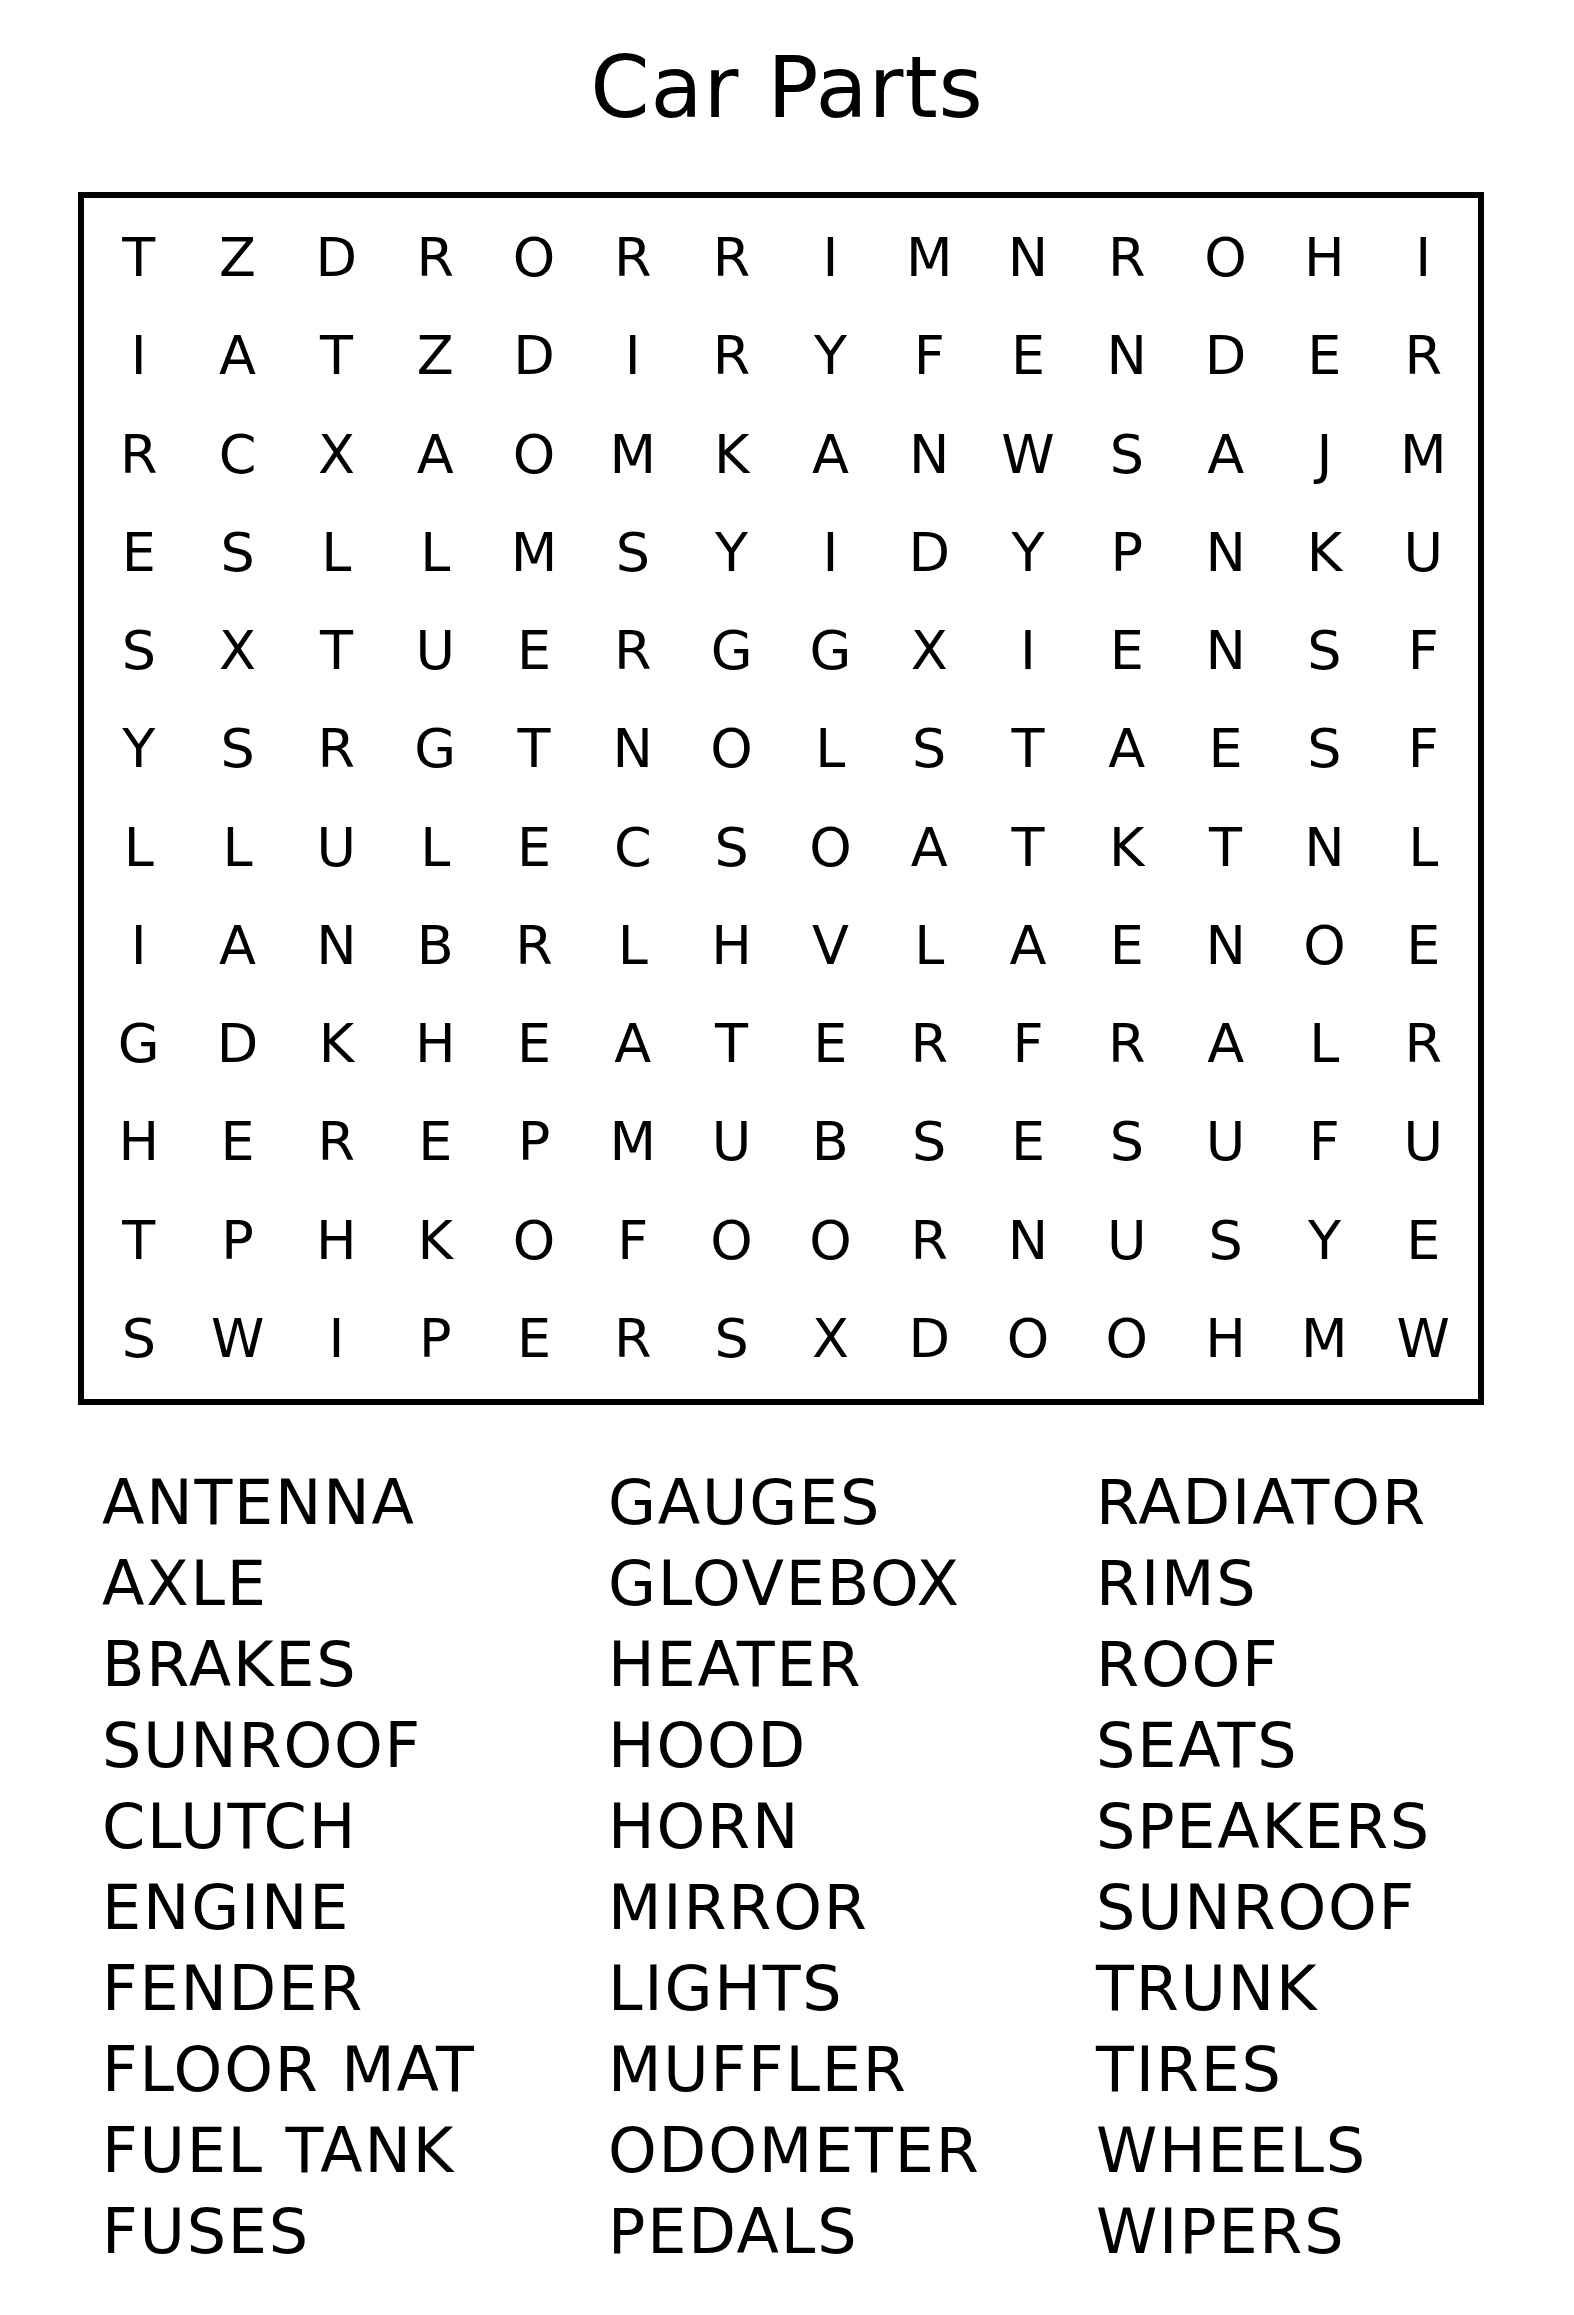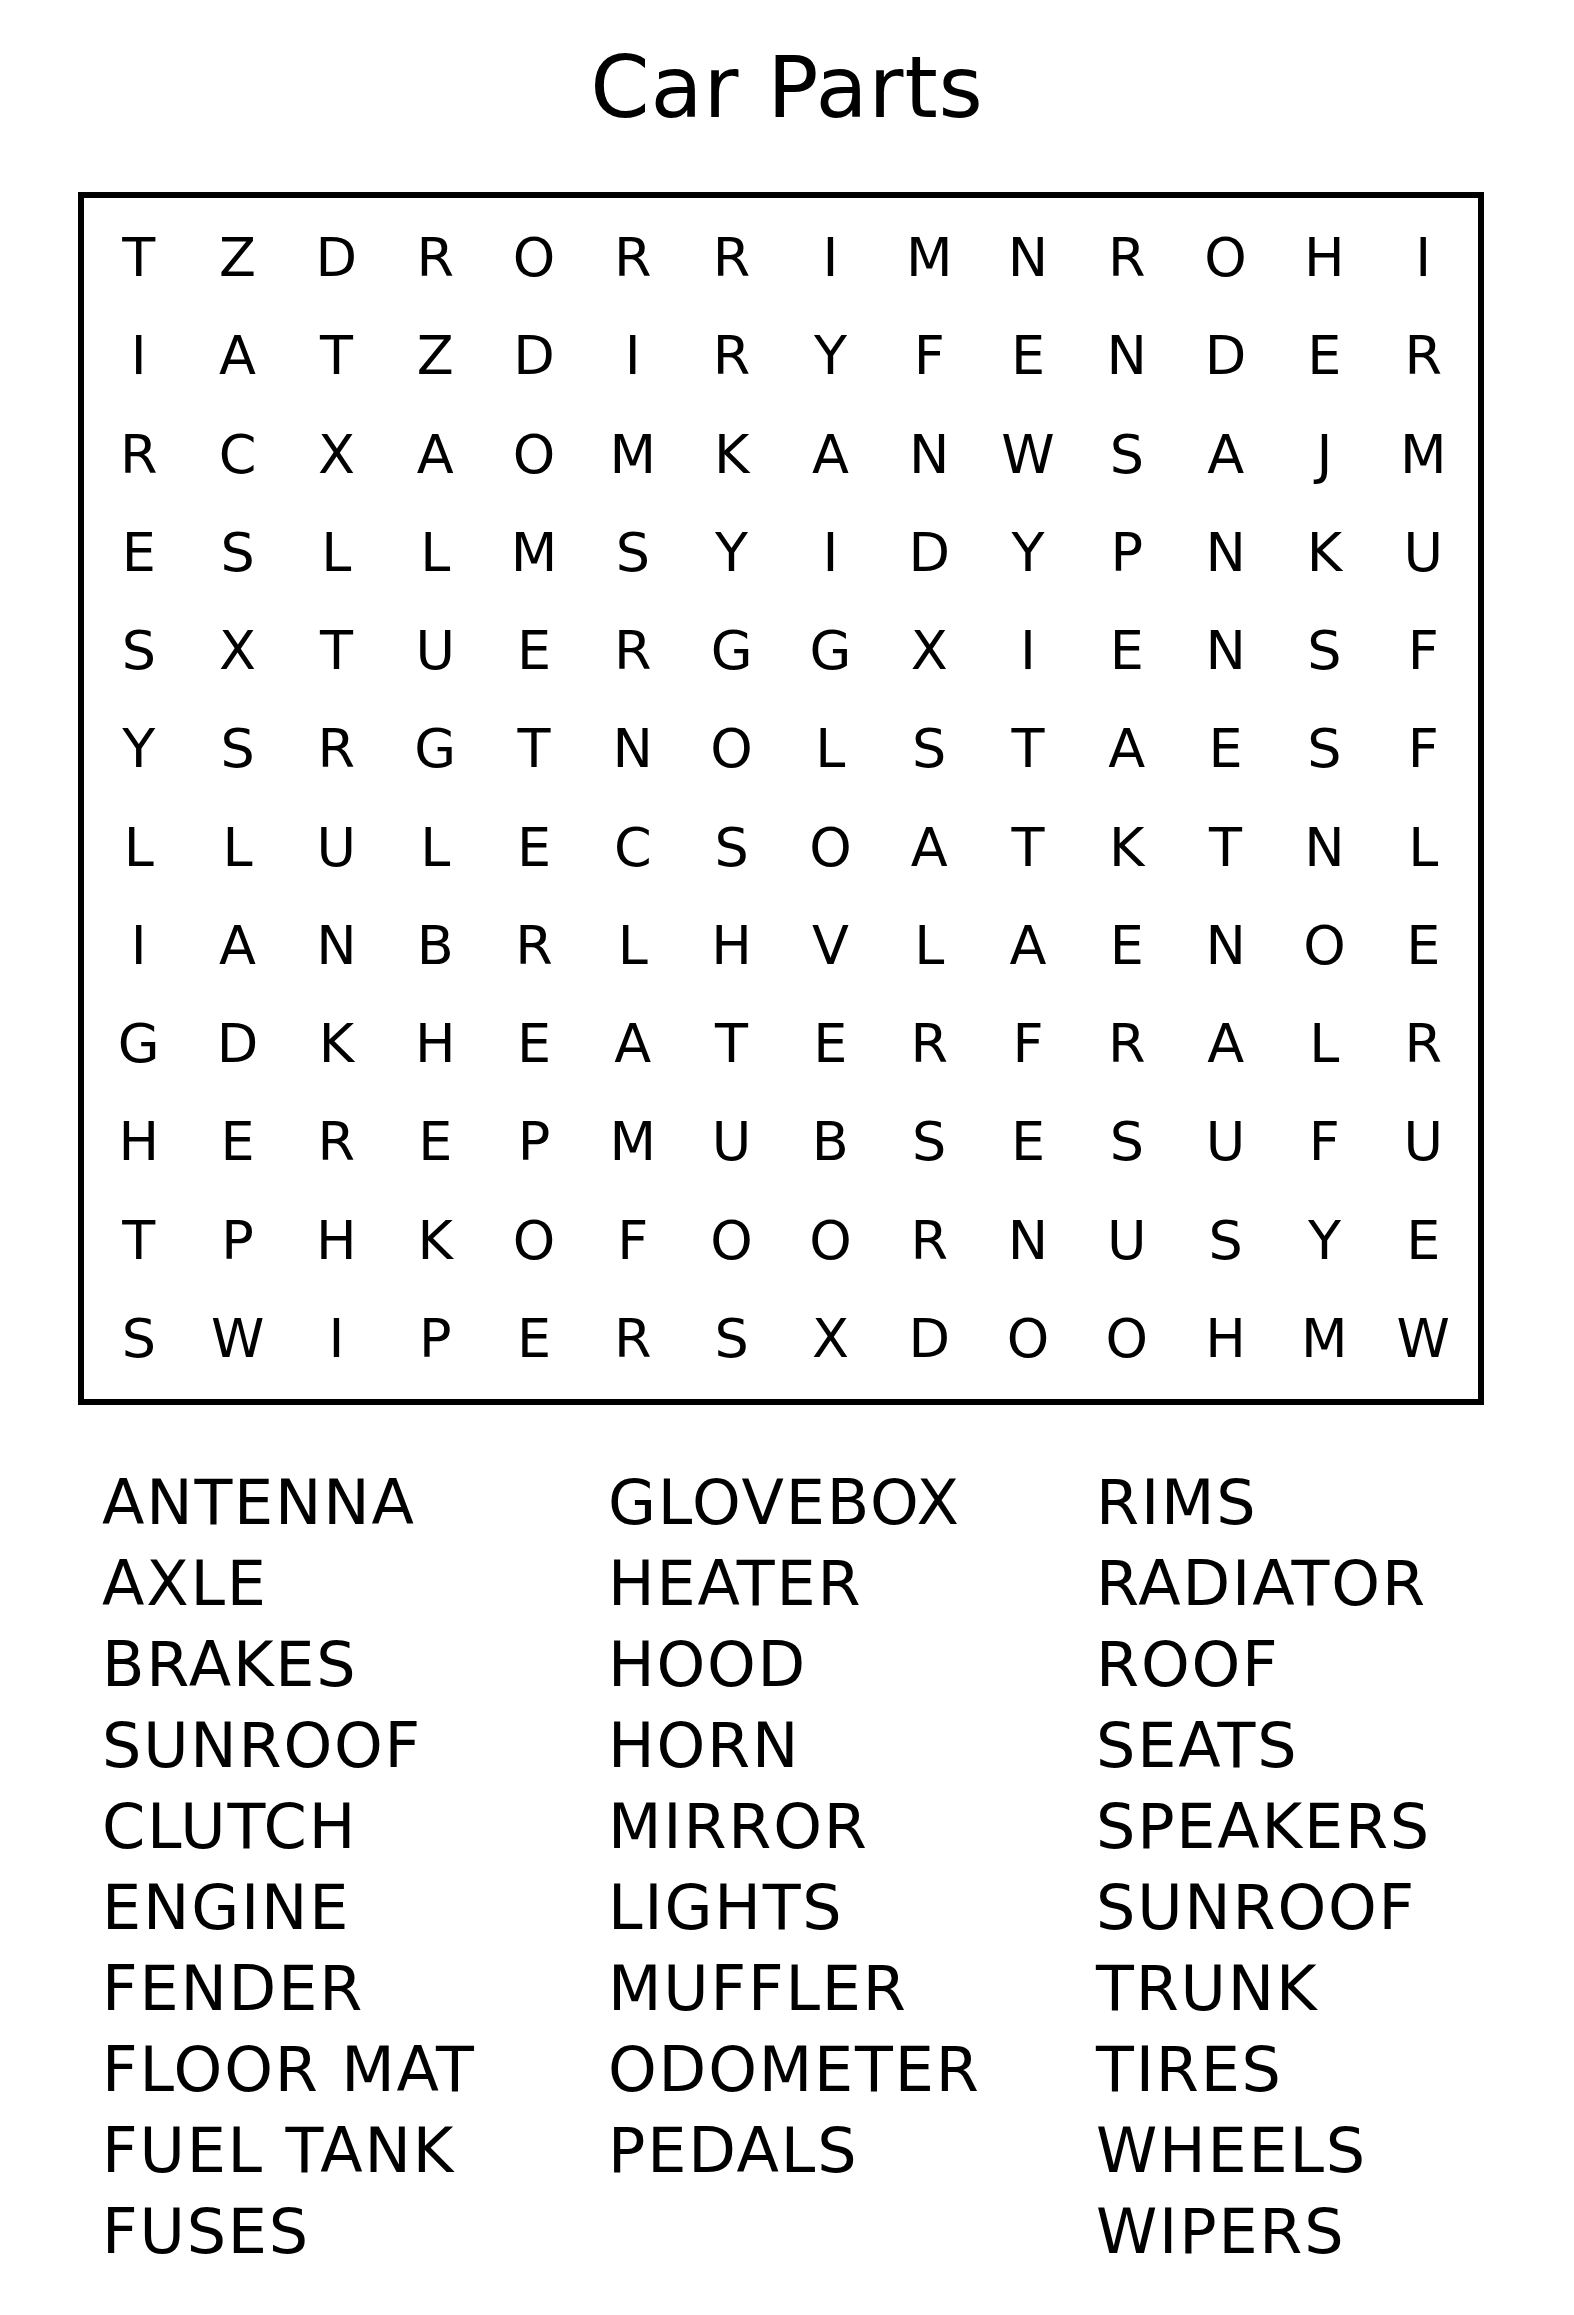--- a/index.html
+++ b/index.html
@@ -250,34 +250,35 @@
       <span class="word-item">SUNROOF</span>
       <span class="word-item">CLUTCH</span>
       <span class="word-item">ENGINE</span>
       <span class="word-item">FENDER</span>
       <span class="word-item">FLOOR MAT</span>
       <span class="word-item">FUEL TANK</span>
       <span class="word-item">FUSES</span>
     </div>
 
   <div class="word-col word-col-2">
+      <span class="word-item">GAUGES</span>
       <span class="word-item">GLOVEBOX</span>
       <span class="word-item">HEATER</span>
       <span class="word-item">HOOD</span>
       <span class="word-item">HORN</span>
       <span class="word-item">MIRROR</span>
       <span class="word-item">LIGHTS</span>
       <span class="word-item">MUFFLER</span>
       <span class="word-item">ODOMETER</span>
       <span class="word-item">PEDALS</span>
     </div>
 
   <div class="word-col word-col-3">
+      <span class="word-item">RADIATOR</span>
       <span class="word-item">RIMS</span>
-      <span class="word-item">RADIATOR</span>
       <span class="word-item">ROOF</span>
       <span class="word-item">SEATS</span>
       <span class="word-item">SPEAKERS</span>
       <span class="word-item">SUNROOF</span>
       <span class="word-item">TRUNK</span>
       <span class="word-item">TIRES</span>
       <span class="word-item">WHEELS</span>
       <span class="word-item">WIPERS</span>
     </div>
 

